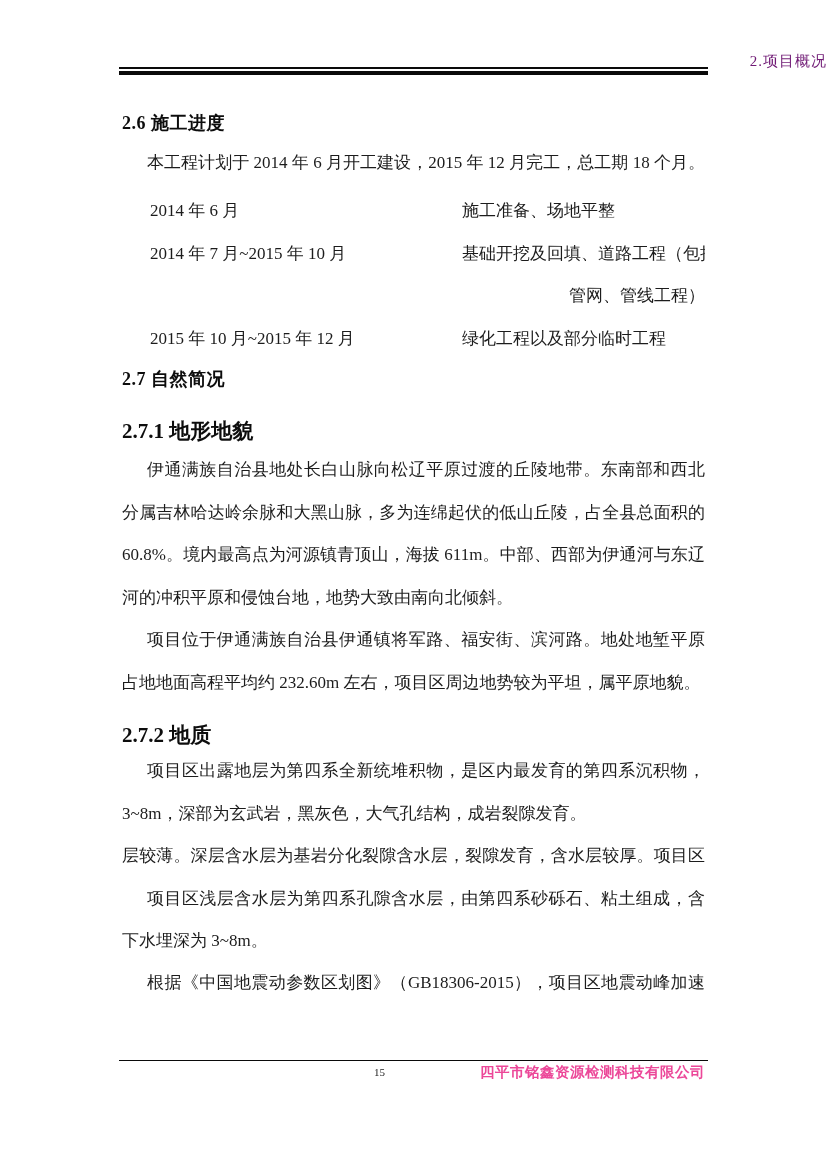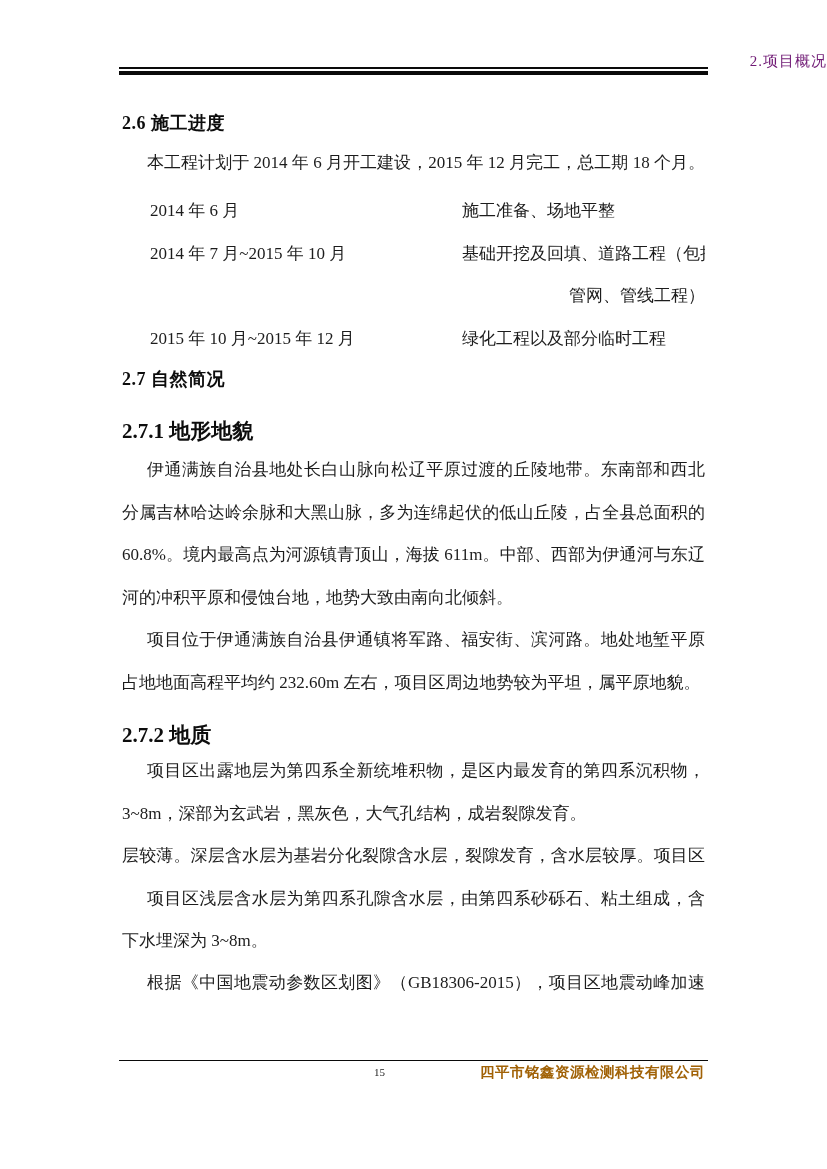--- a/index.html
+++ b/index.html
@@ -71,21 +71,21 @@
     top: 1066px; left: 350px;
     font-size: 11px;
     color: #1c1c1c;
     margin-left: 24px;
   }
   .company {
     position: absolute;
     top: 1063px; right: 122px;
     font-size: 14.5px;
     font-weight: bold;
-    color: #a16207;
+    color: #ec4899;
     letter-spacing: 0.5px;
   }
 </style>
 </head>
 <body>
 
 <div class="page">
 
   <div class="pg-header-title">2.项目概况</div>
   <div class="pg-header-rule">

